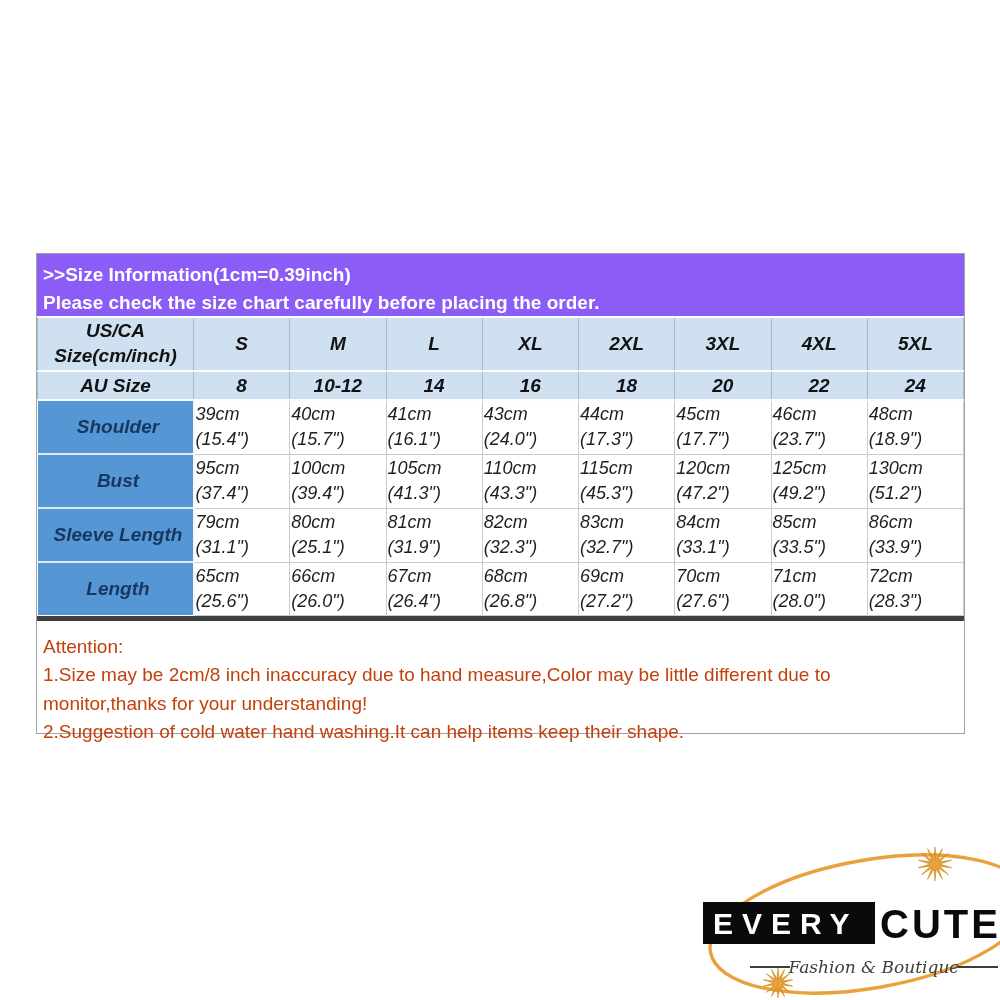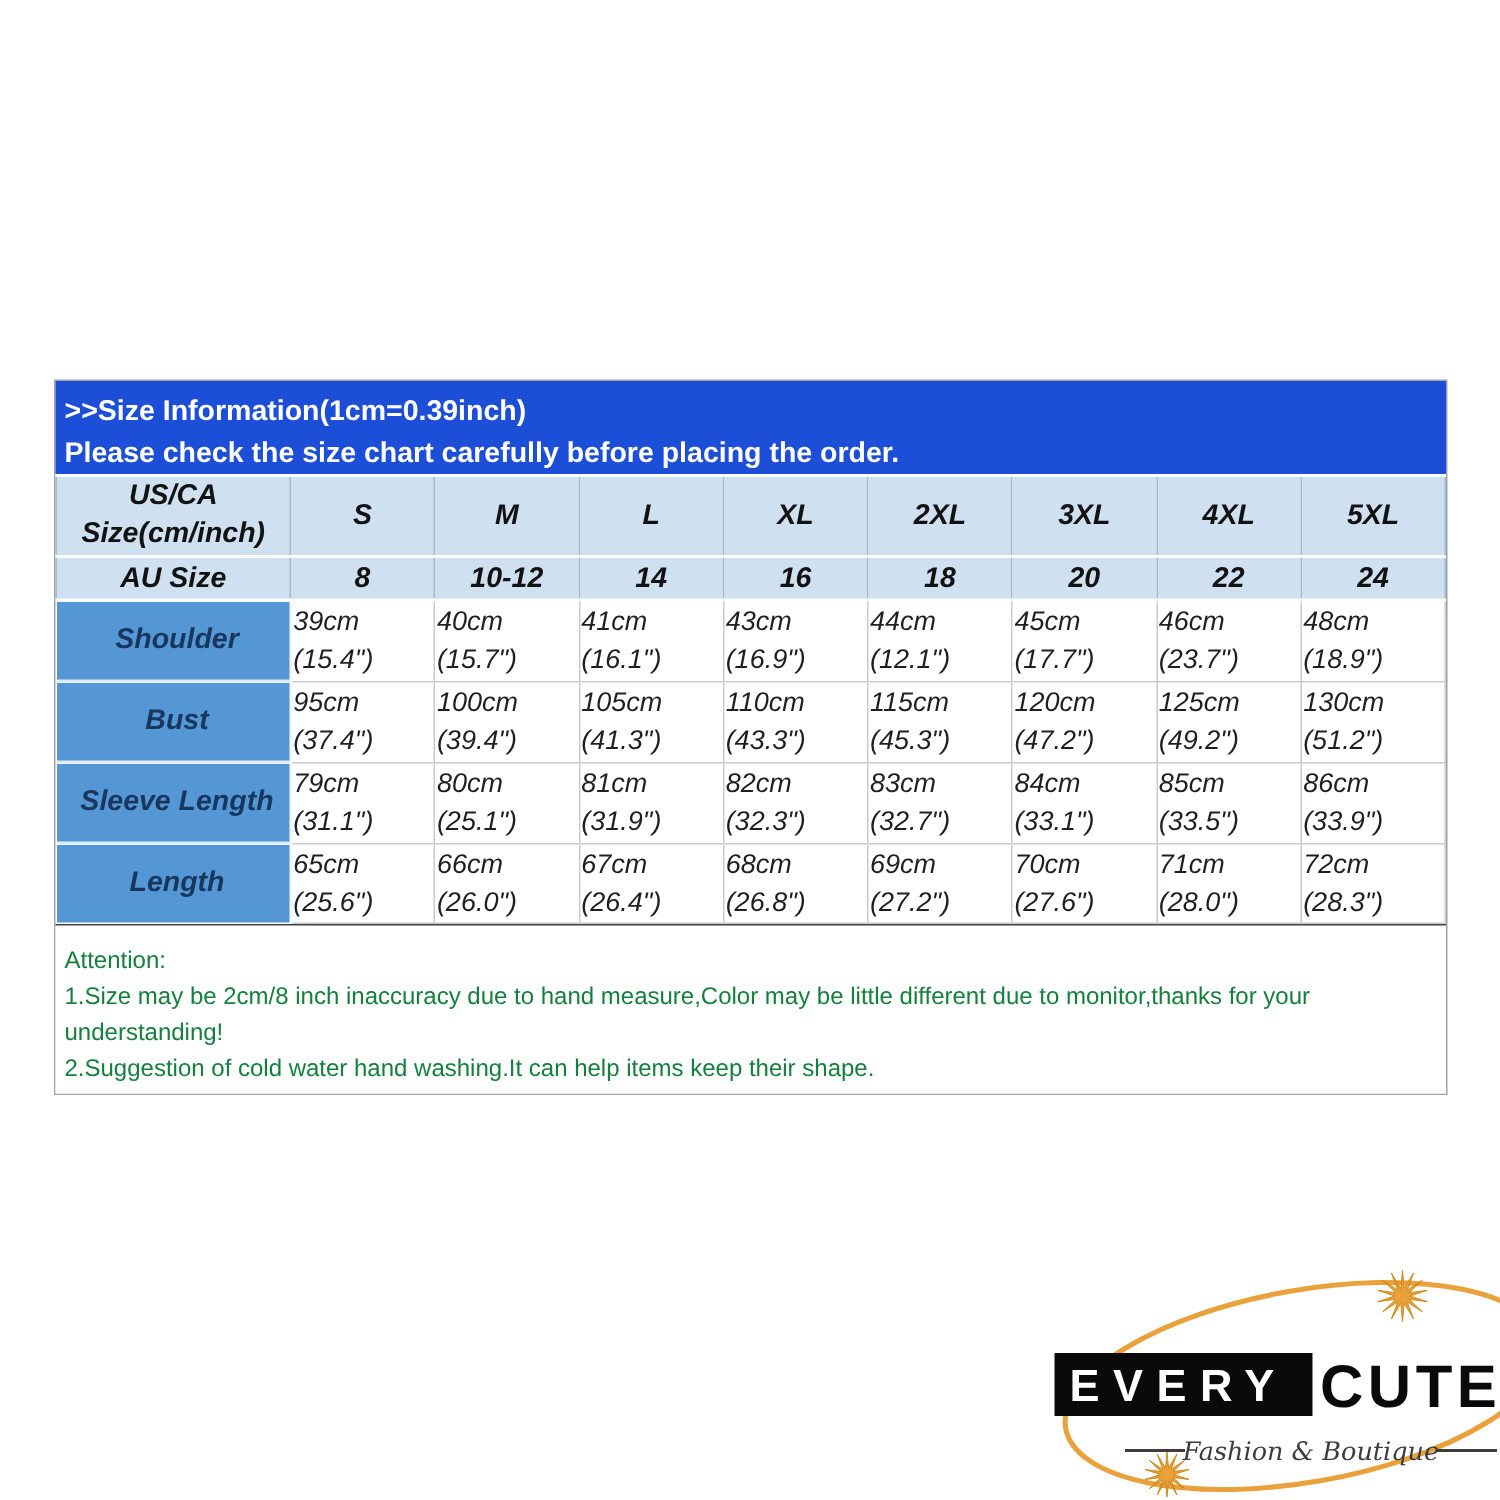--- a/index.html
+++ b/index.html
@@ -5,21 +5,21 @@
   html,body{margin:0;padding:0;}
   body{
     width:1000px;height:1000px;position:relative;overflow:hidden;
     background:#ffffff;font-family:"Liberation Sans",sans-serif;
   }
   .sheet{
     position:absolute;left:36px;top:253px;width:927px;
     border:1px solid #a3a3a3;background:#fff;
   }
   .title-bar{
-    background:#1d4ed8;color:#ffffff;font-weight:bold;font-size:19px;
+    background:#8b5cf6;color:#ffffff;font-weight:bold;font-size:19px;
     padding:7px 6px 9px 6px;line-height:1.45;height:46px;
   }
   table{width:100%;border-collapse:collapse;table-layout:fixed;font-style:italic;}
   col.c0{width:156px;}
   td{overflow:hidden;}
   
   .hb td{
     background:#cfe1f1;color:#121212;font-weight:bold;font-size:19px;
     text-align:center;vertical-align:middle;
     border-left:1px solid #a3b9cc;border-right:1px solid #a3b9cc;
@@ -34,22 +34,22 @@
     background:#5597d5;color:#17375e;font-weight:bold;font-size:19px;
     text-align:center;padding-left:7px;vertical-align:middle;
     border-top:2px solid #dcebf6;border-right:2px solid #f4f8fb;
   }
   td.val{
     background:#ffffff;color:#1f1f1f;font-size:18px;text-align:left;
     vertical-align:middle;white-space:pre-line;line-height:1.4;
     border:1px solid #c7ccd1;
   }
   .attention{
-    border-top:1px solid #404040;background:#fff;color:#15803d;
-    font-size:16px;line-height:1.5;padding:12px 10px 18px 6px;height:82px;
+    border-top:5px solid #404040;background:#fff;color:#c2410c;
+    font-size:19px;line-height:1.5;padding:12px 10px 18px 6px;height:82px;
   }
   .attention .att-line{margin:0;}
   
   .logo{position:absolute;left:688px;top:846px;width:330px;height:154px;}
   .logo text{font-family:"Liberation Sans",sans-serif;}
   .logo .script{font-family:"DejaVu Serif",serif;font-style:italic;}
 </style>
 </head>
 <body>
 
@@ -98,23 +98,23 @@
     </tr>
     <tr class="mr">
       <td class="lbl">Shoulder</td>
       <td class="val">39cm
 (15.4")</td>
       <td class="val">40cm
 (15.7")</td>
       <td class="val">41cm
 (16.1")</td>
       <td class="val">43cm
-(16.9")</td>
+(24.0")</td>
       <td class="val">44cm
-(12.1")</td>
+(17.3")</td>
       <td class="val">45cm
 (17.7")</td>
       <td class="val">46cm
 (23.7")</td>
       <td class="val">48cm
 (18.9")</td>
     </tr>
     <tr class="mr">
       <td class="lbl">Bust</td>
       <td class="val">95cm

